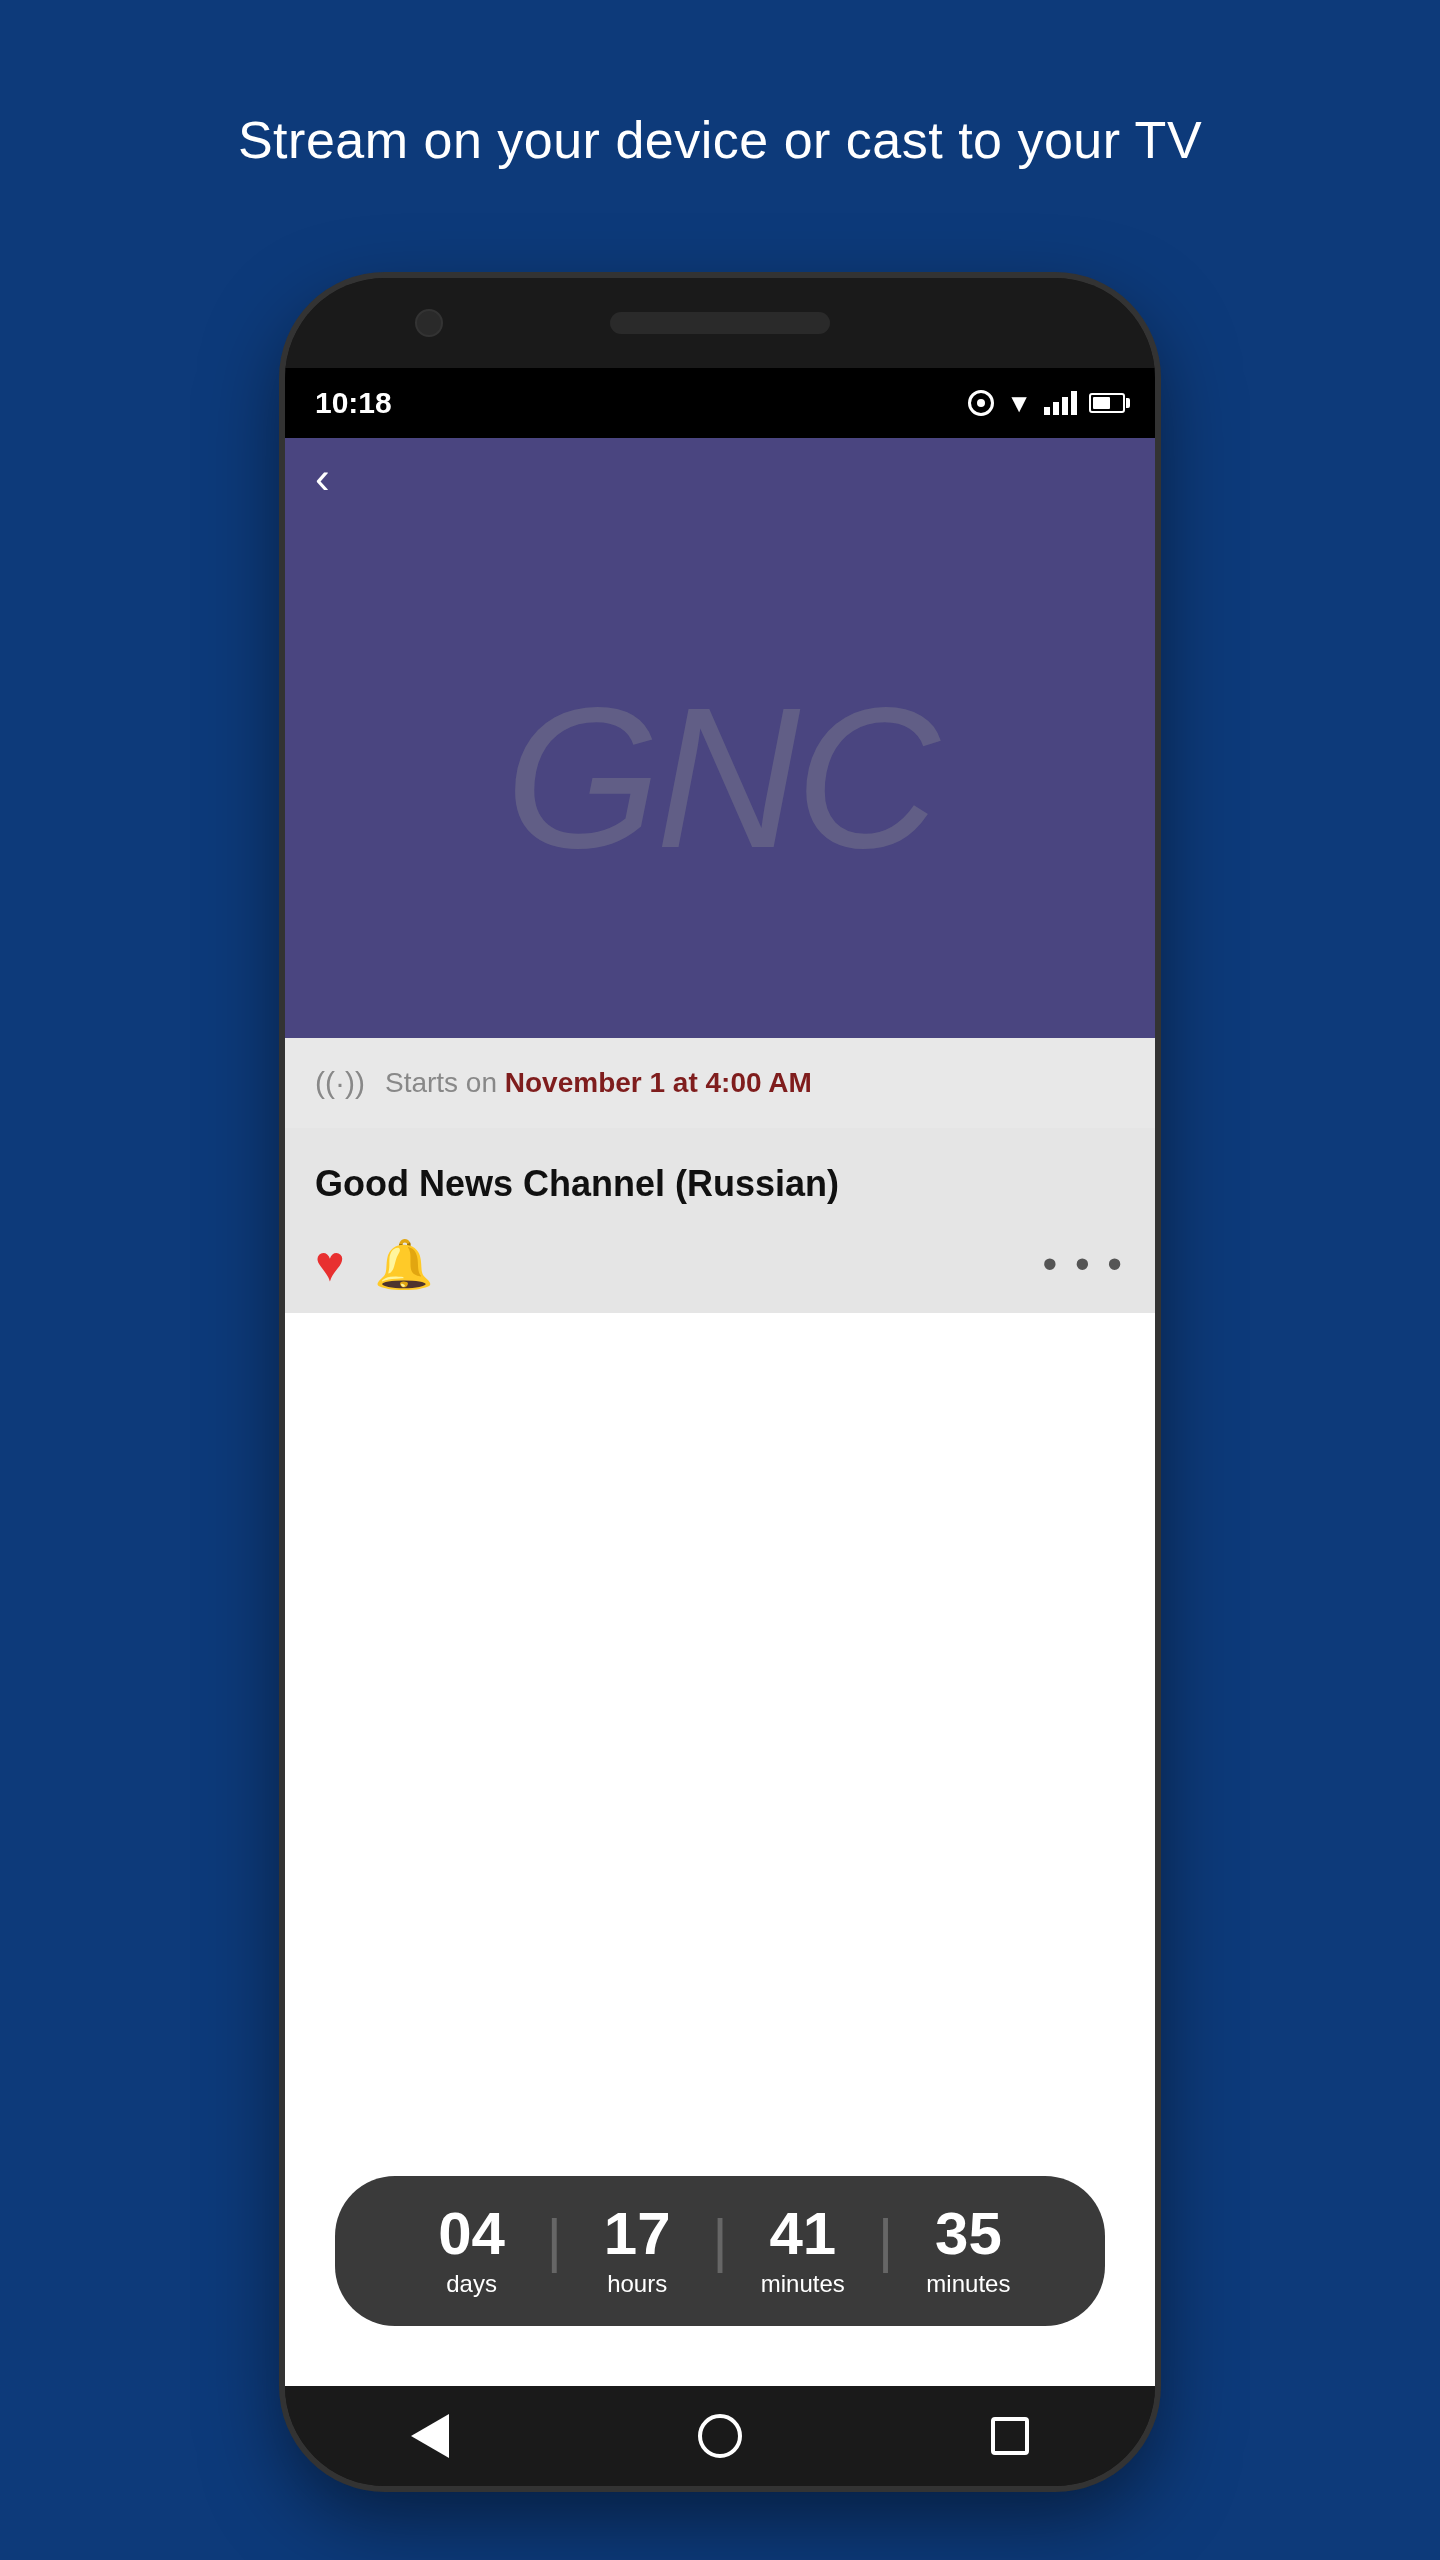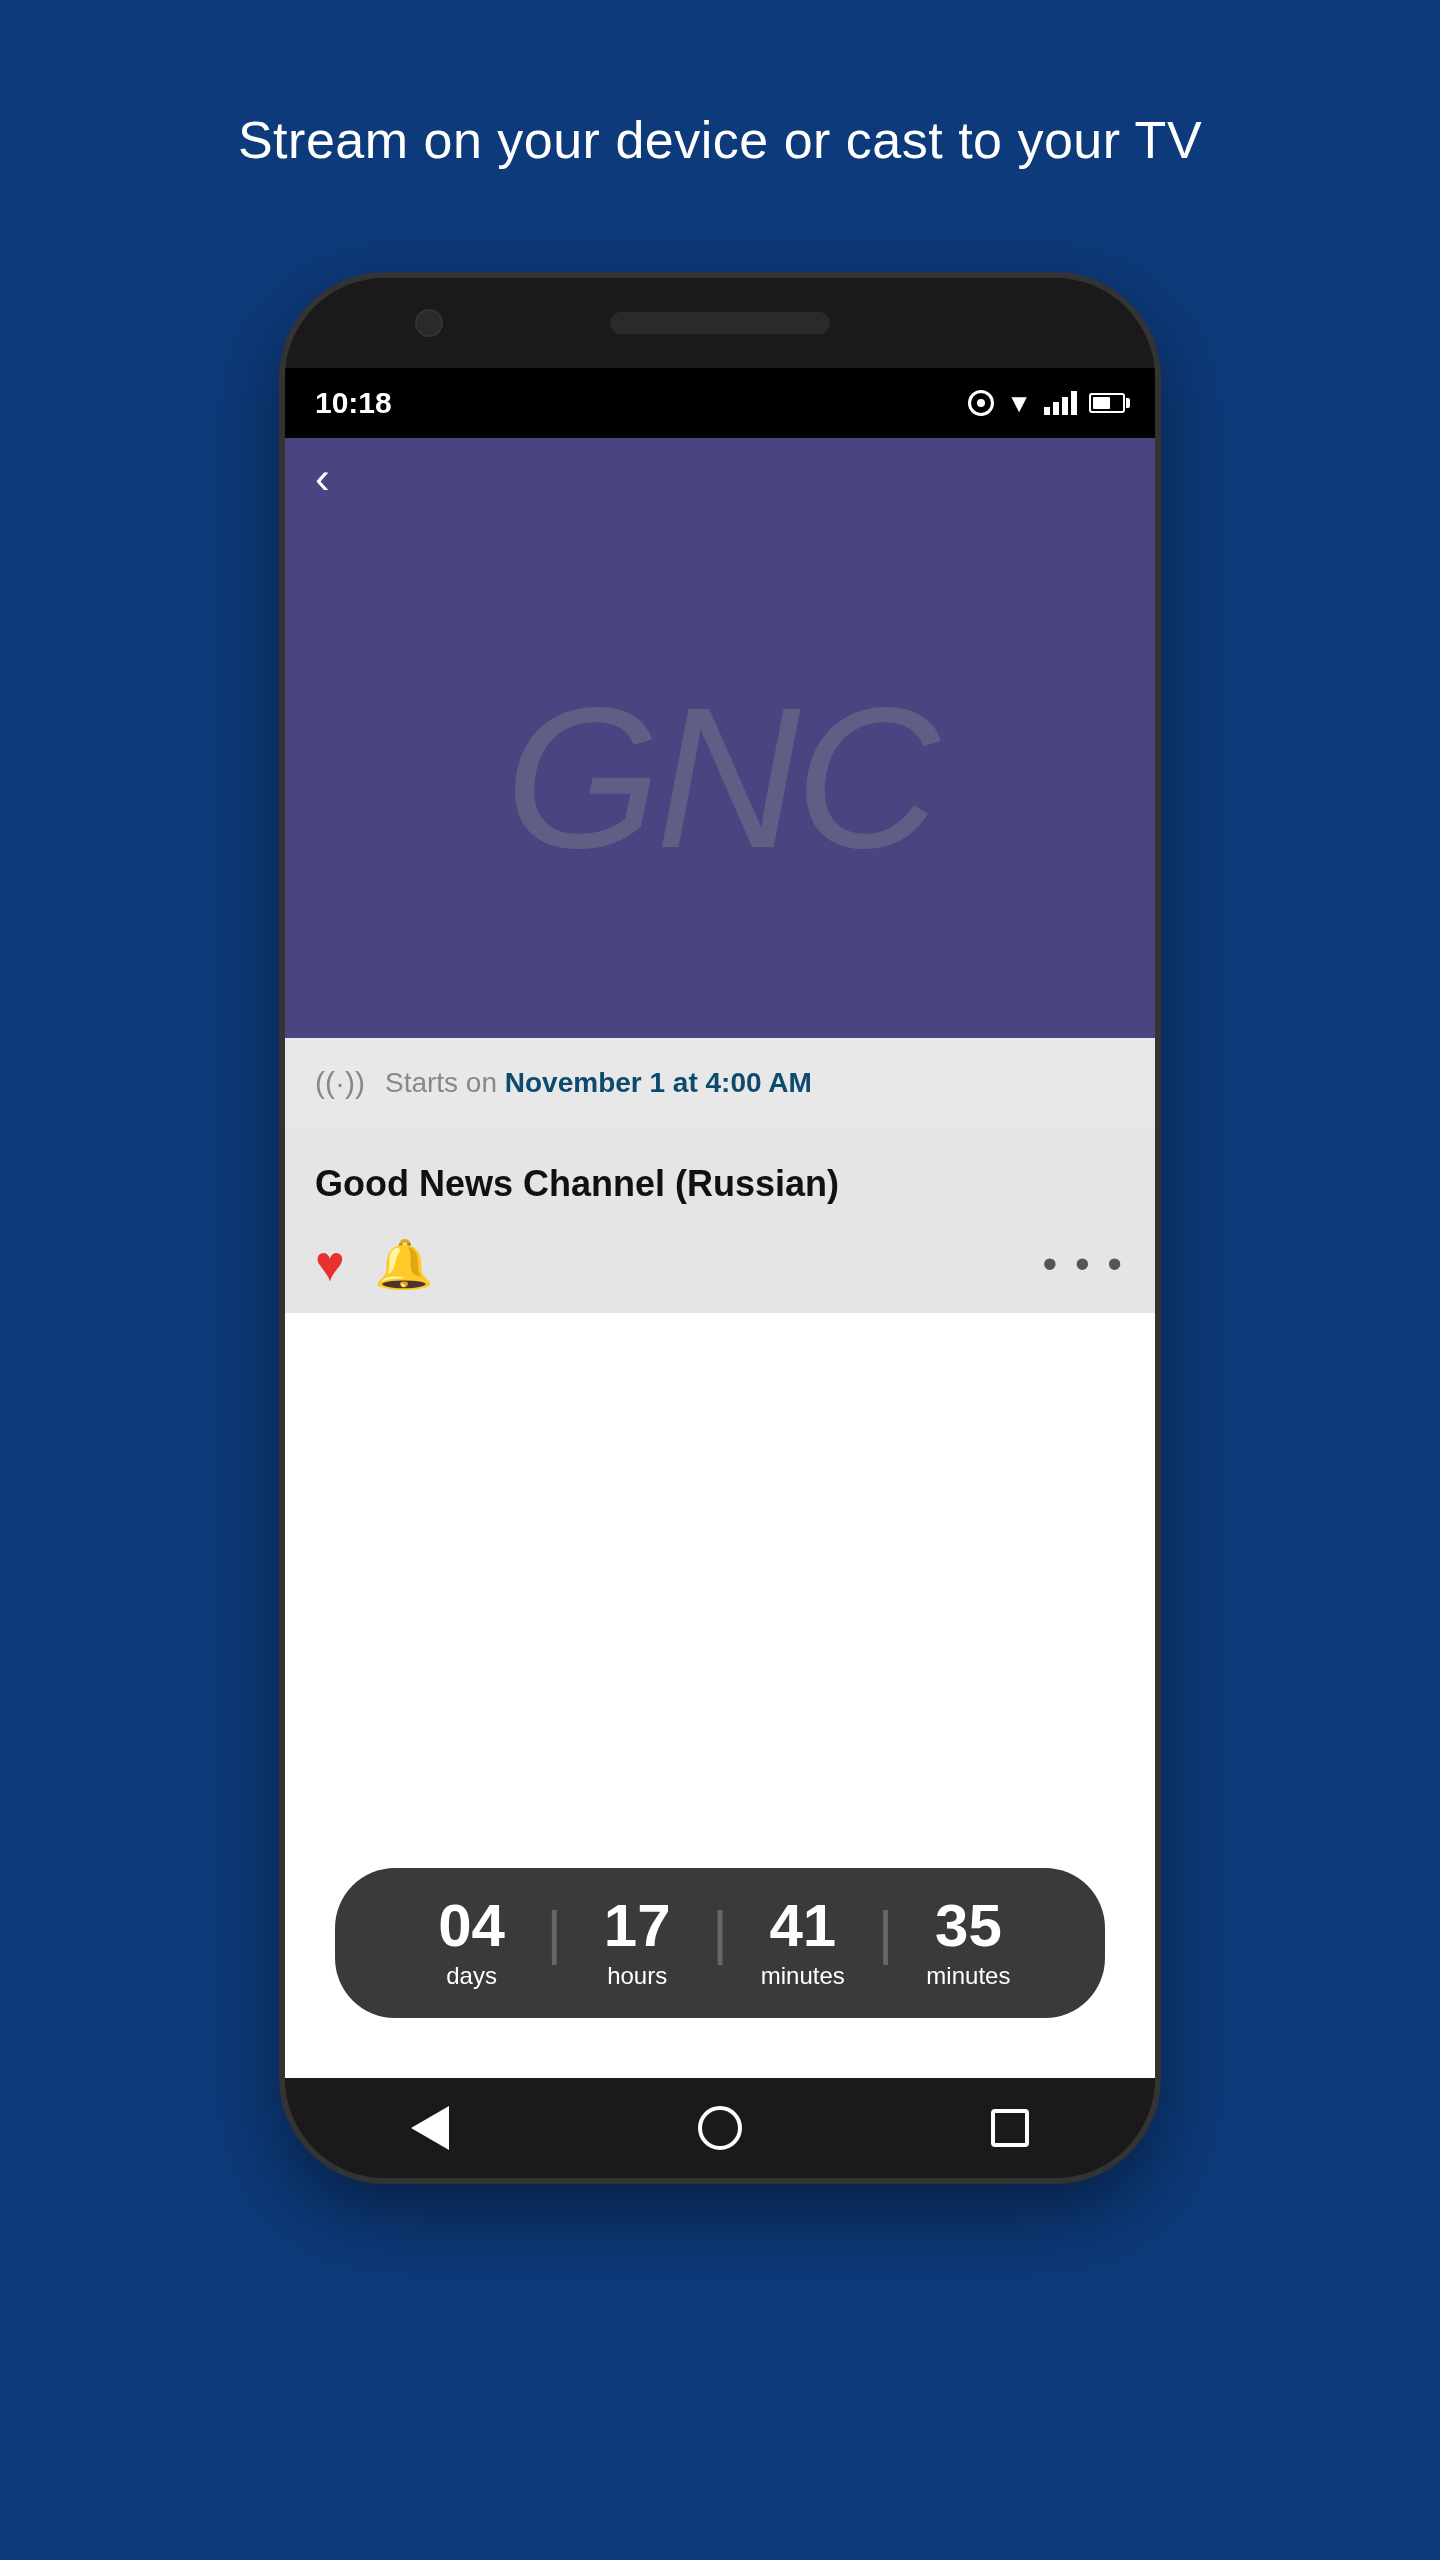--- a/index.html
+++ b/index.html
@@ -22,21 +22,21 @@
       font-weight: 400;
       margin-top: 110px;
       margin-bottom: 108px;
       text-align: left;
       letter-spacing: 0.5px;
     }
 
     
     .phone-shell {
       width: 870px;
-      height: 1900px;
+      height: 2208px;
       background: #1a1a1a;
       border-radius: 100px;
       position: relative;
       box-shadow: 0 0 0 6px #333, 0 30px 80px rgba(0,0,0,0.5);
       overflow: hidden;
       display: flex;
       flex-direction: column;
     }
 
     
@@ -221,21 +221,21 @@
       color: #888;
       font-size: 30px;
     }
 
     .schedule-text {
       color: #888;
       font-size: 28px;
     }
 
     .schedule-text strong {
-      color: #0c4a6e;
+      color: #7f1d1d;
       font-weight: bold;
     }
 
     
     .channel-info {
       background: #e5e5e5;
       padding: 35px 30px 20px;
       flex-shrink: 0;
     }
 

